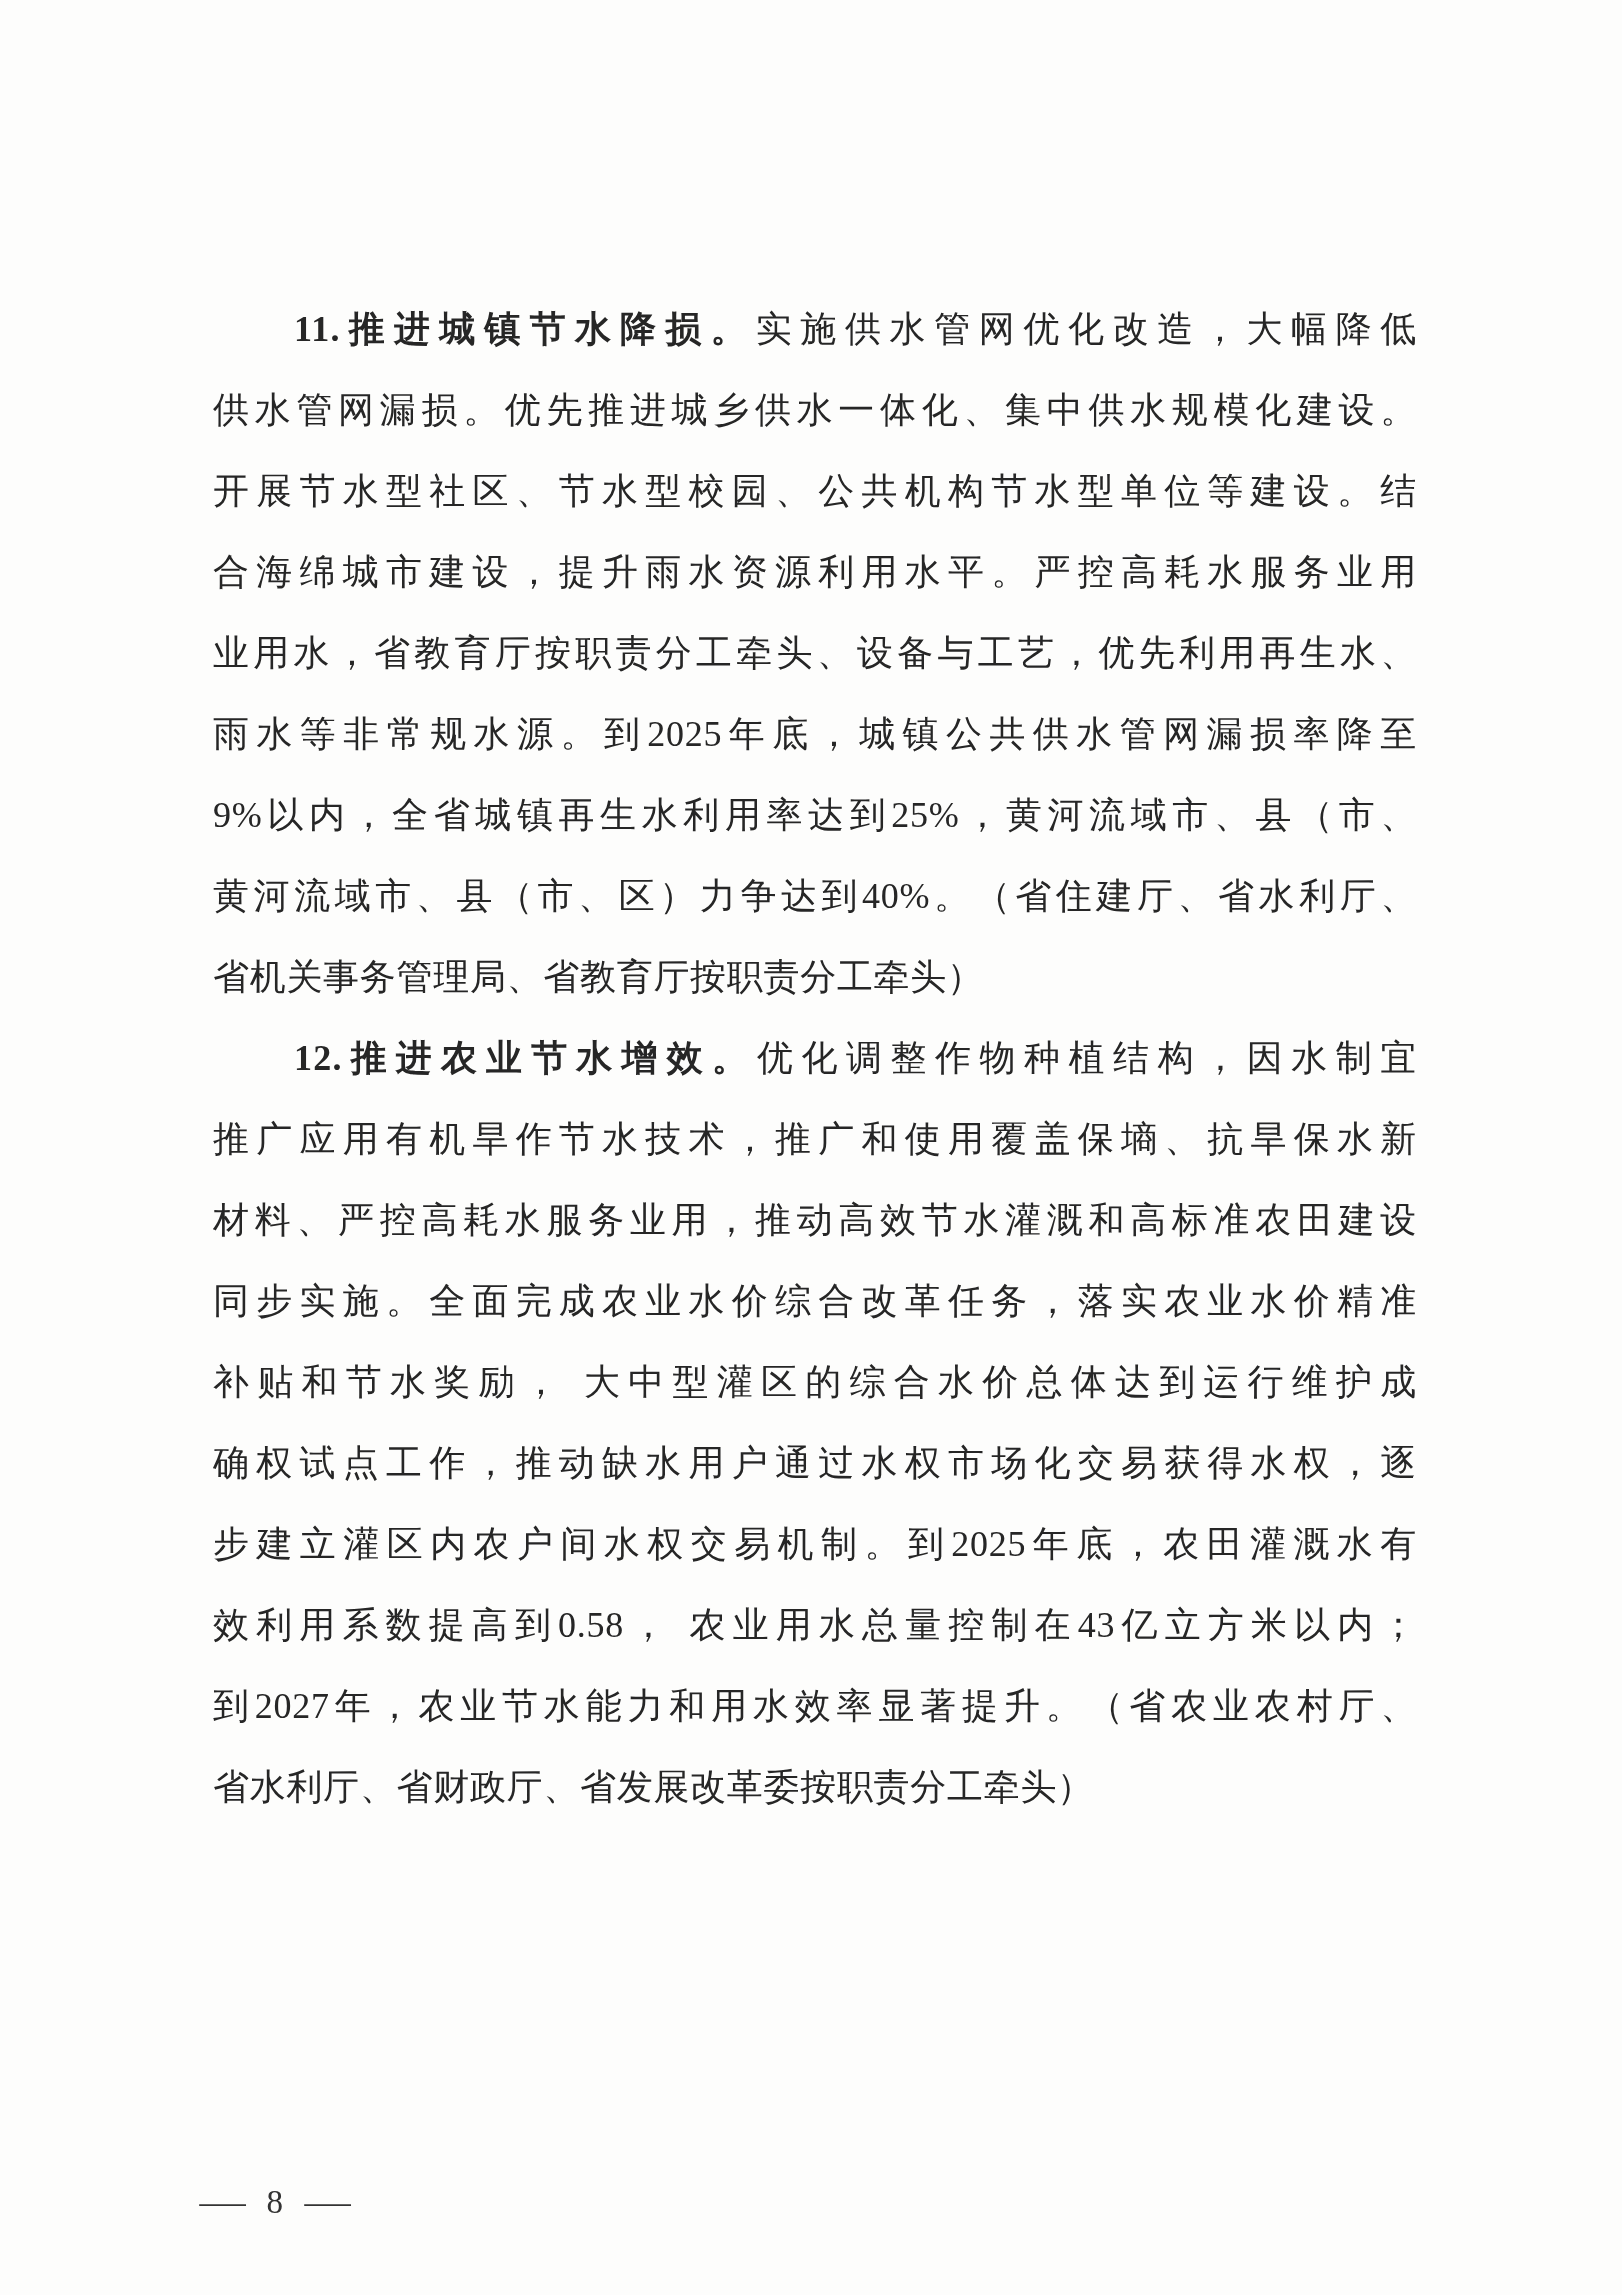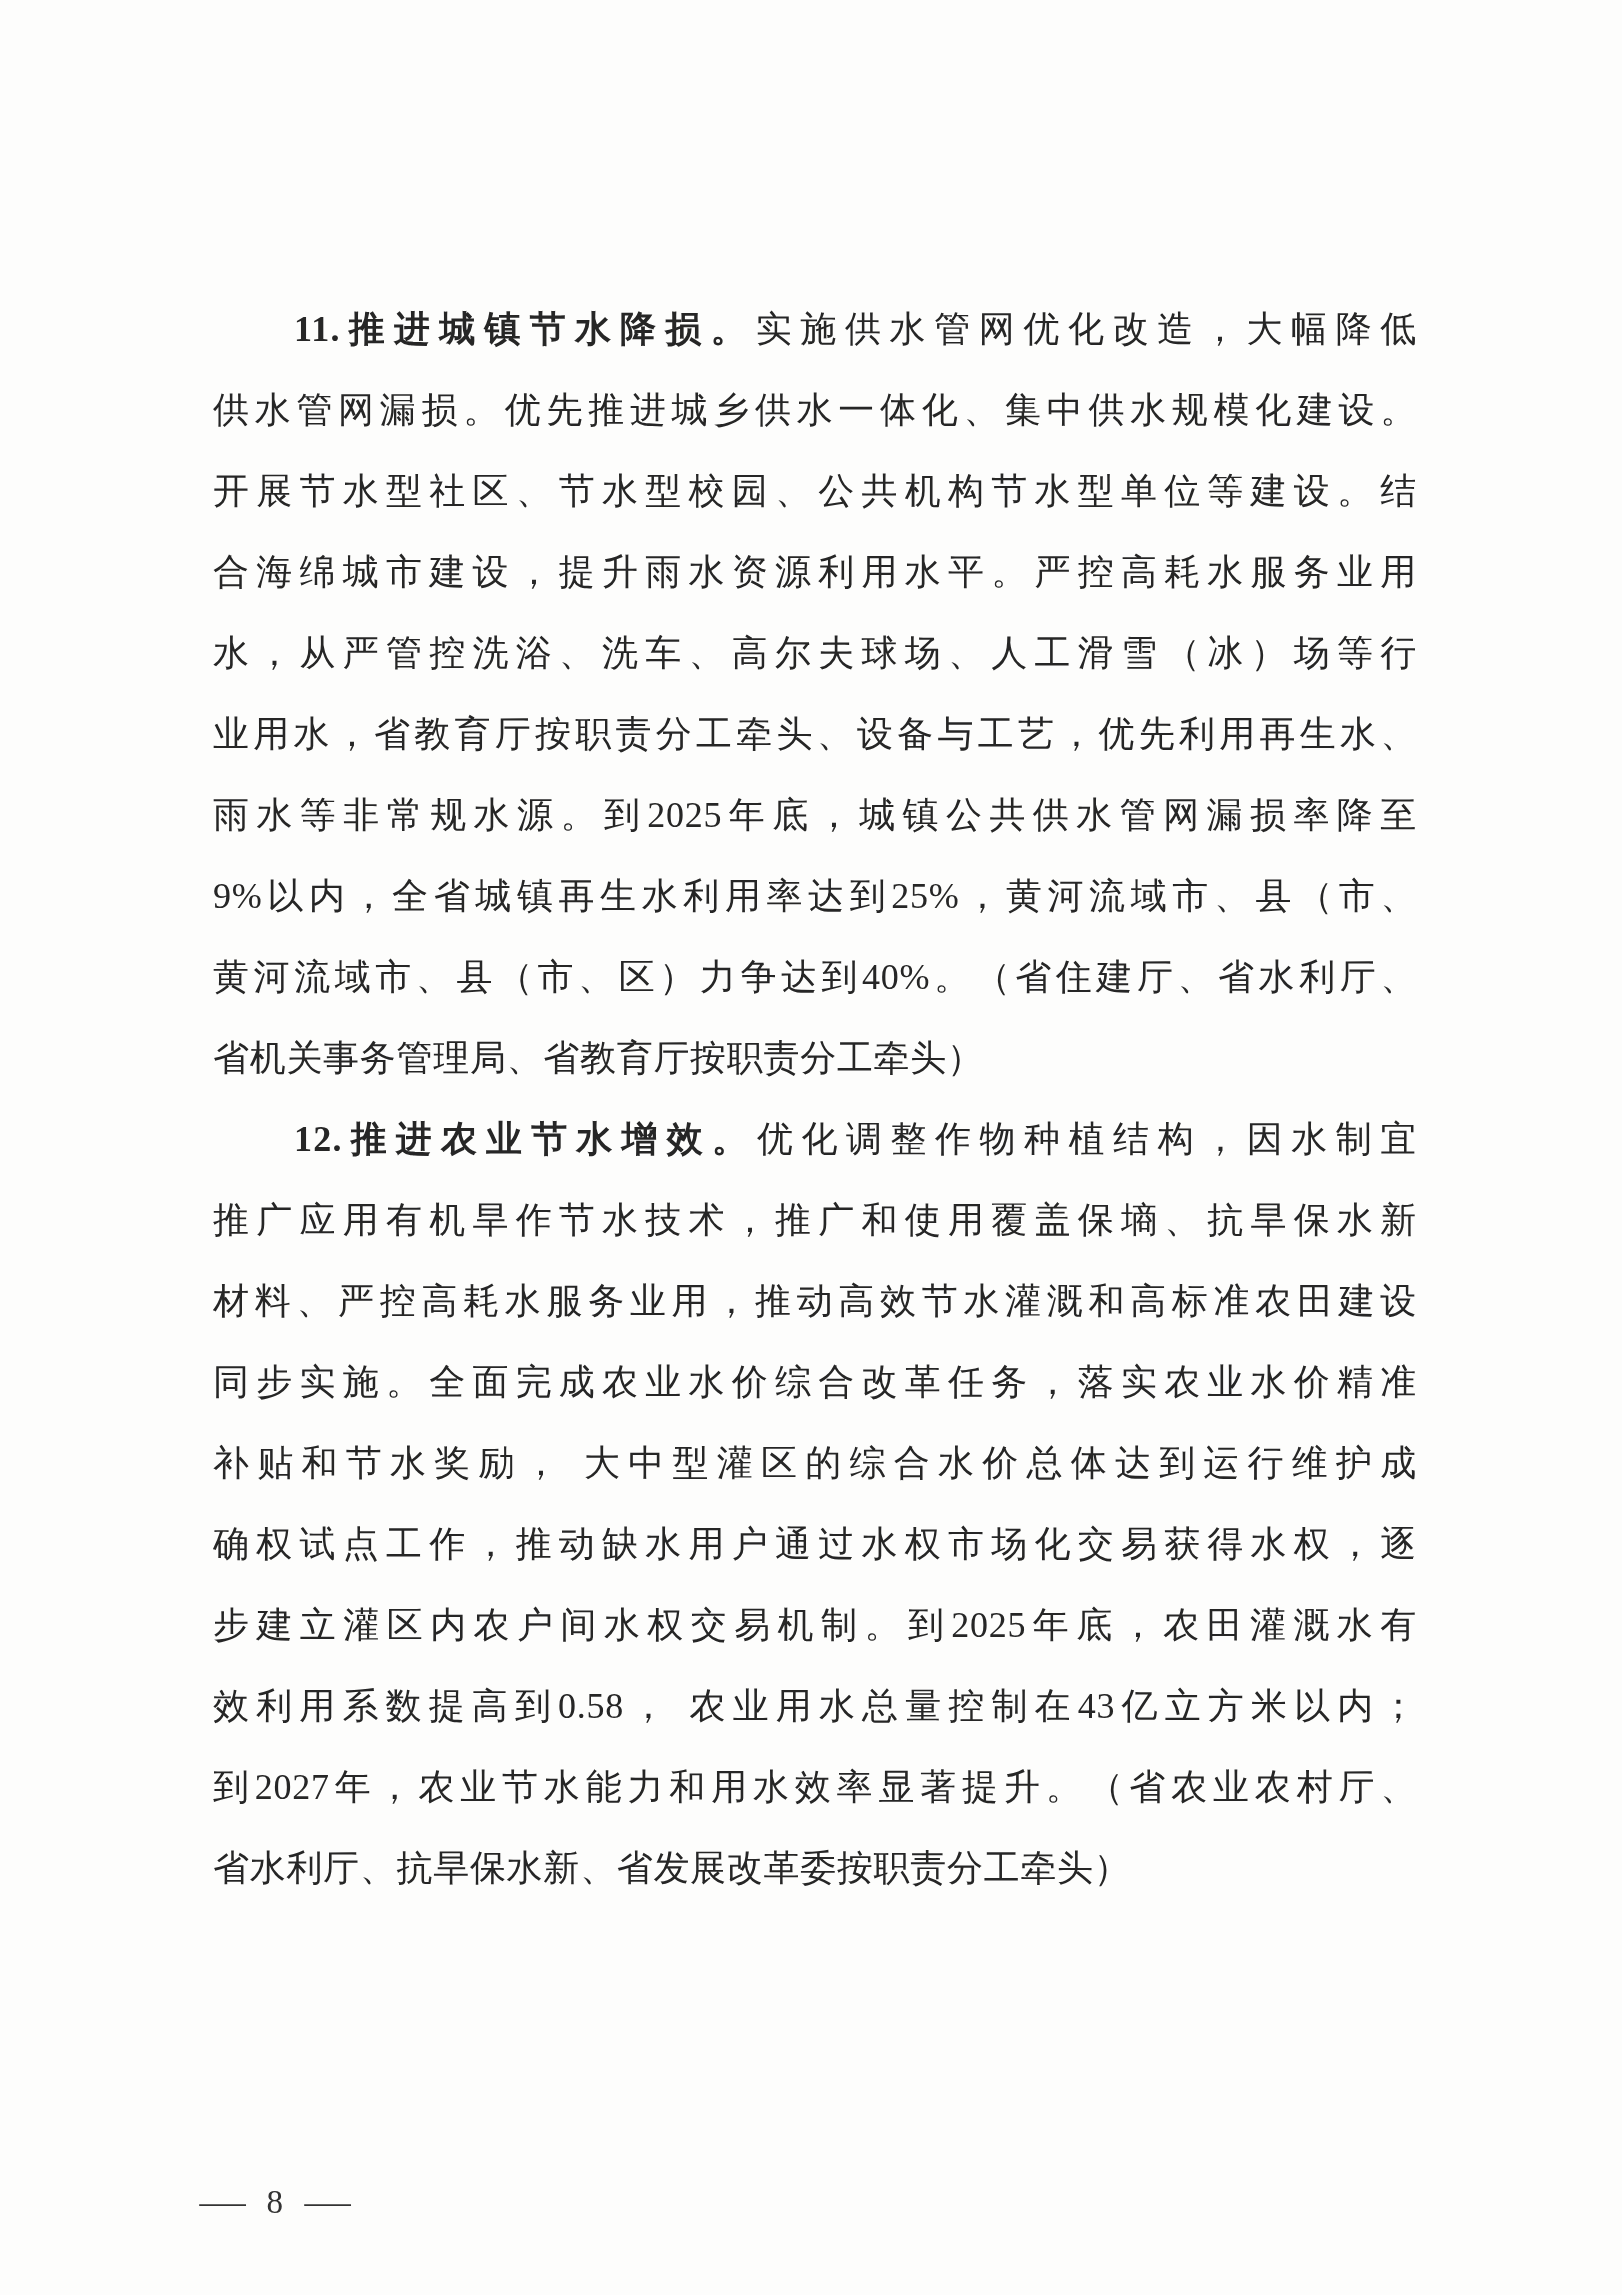--- a/index.html
+++ b/index.html
@@ -59,38 +59,37 @@
 </head>
 <body>
 
 <div class="page">
   <div class="textblock">
       <div>
         <div class="line indent"><b>11.推进城镇节水降损。</b>实施供水管网优化改造，大幅降低</div>
         <div class="line">供水管网漏损。优先推进城乡供水一体化、集中供水规模化建设。</div>
         <div class="line">开展节水型社区、节水型校园、公共机构节水型单位等建设。结</div>
         <div class="line">合海绵城市建设，提升雨水资源利用水平。严控高耗水服务业用</div>
-        <div class="line">水，从严管控洗浴、洗车、高尔夫球场、人工滑雪（冰）场等行</div>
         <div class="line">业用水，省教育厅按职责分工牵头、设备与工艺，优先利用再生水、</div>
         <div class="line">雨水等非常规水源。到2025年底，城镇公共供水管网漏损率降至</div>
         <div class="line">9%以内，全省城镇再生水利用率达到25%，黄河流域市、县（市、</div>
         <div class="line">黄河流域市、县（市、区）力争达到40%。（省住建厅、省水利厅、</div>
         <div class="line last">省机关事务管理局、省教育厅按职责分工牵头）</div>
       </div>
       <div>
         <div class="line indent"><b>12.推进农业节水增效。</b>优化调整作物种植结构，因水制宜</div>
         <div class="line">推广应用有机旱作节水技术，推广和使用覆盖保墒、抗旱保水新</div>
         <div class="line">材料、严控高耗水服务业用，推动高效节水灌溉和高标准农田建设</div>
         <div class="line">同步实施。全面完成农业水价综合改革任务，落实农业水价精准</div>
         <div class="line">补贴和节水奖励， 大中型灌区的综合水价总体达到运行维护成</div>
         <div class="line">确权试点工作，推动缺水用户通过水权市场化交易获得水权，逐</div>
         <div class="line">步建立灌区内农户间水权交易机制。到2025年底，农田灌溉水有</div>
         <div class="line">效利用系数提高到0.58， 农业用水总量控制在43亿立方米以内；</div>
         <div class="line">到2027年，农业节水能力和用水效率显著提升。（省农业农村厅、</div>
-        <div class="line last">省水利厅、抗旱保水新、省发展改革委按职责分工牵头）</div>
+        <div class="line last">省水利厅、省财政厅、省发展改革委按职责分工牵头）</div>
       </div>
     </div>
   <div class="footer">
     <span class="dash">—</span>
     <span class="num">8</span>
     <span class="dash">—</span>
   </div>
 </div>
 
 

